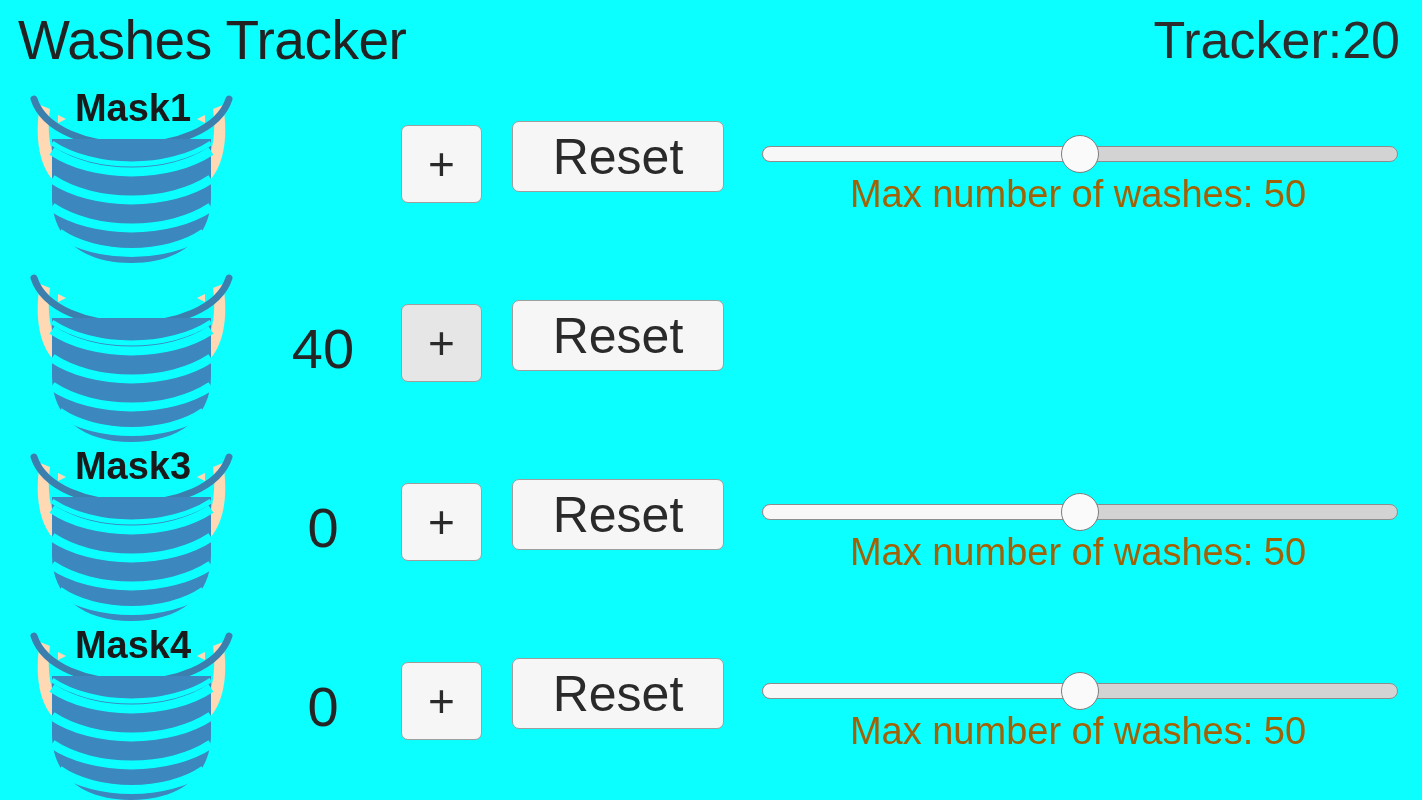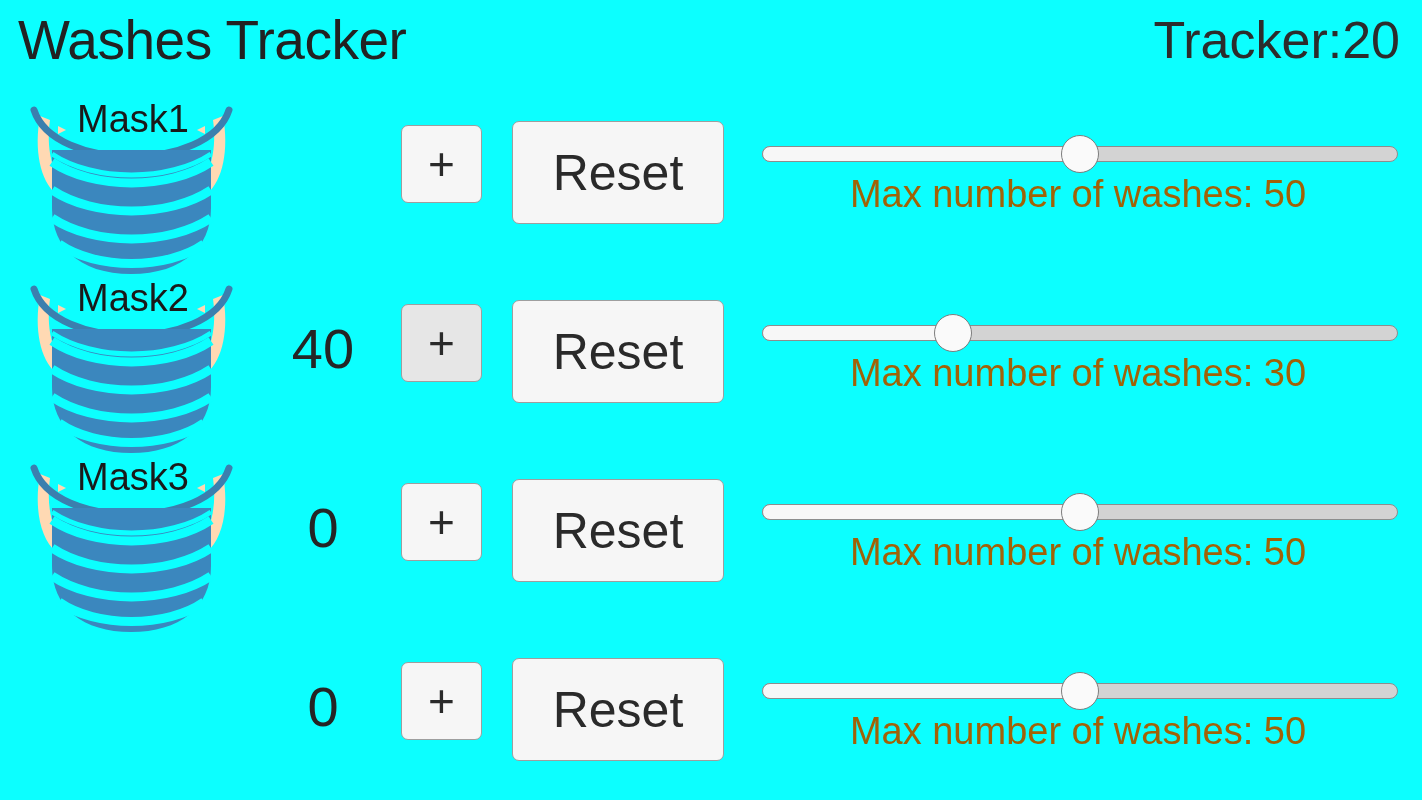--- a/index.html
+++ b/index.html
@@ -56,23 +56,24 @@
   .row {
     position: relative;
     height: 179px;
     width: 1422px;
   }
 
   
   .mask-cell {
     position: absolute;
     left: 8px;
-    top: 16px;
+    top: 5px;
     width: 250px;
     height: 179px;
+    font-weight: bold;
   }
   .mask-svg {
     position: absolute;
     left: 6px;
     top: 2px;
     width: 235px;
     height: 178px;
     display: block;
   }
   .mask-label {
@@ -125,21 +126,21 @@
     font-size: 46px;
     line-height: 1;
   }
   .btn-plus.pressed {
     background: #e6e6e6;
   }
   .btn-reset {
     left: 512px;
     top: 41px;
     width: 212px;
-    height: 103px;
+    height: 71px;
     font-size: 50px;
     line-height: 1;
     text-align: right;
   }
 
   
   .slider-cell {
     position: absolute;
     left: 760px;
     top: 0;
@@ -262,36 +263,27 @@
 
         <path d="M38 52 L197 52 L197 110 C197 152 165 176 117 176 C69 176 38 152 38 110 Z" fill="#3b87be"></path>
 
         <path d="M38 64 C80 92 155 92 197 64" fill="none" stroke="#0cffff" stroke-width="9"></path>
         <path d="M38 92 C80 120 155 120 197 92" fill="none" stroke="#0cffff" stroke-width="9"></path>
         <path d="M38 120 C80 148 155 148 197 120" fill="none" stroke="#0cffff" stroke-width="9"></path>
         <path d="M45 146 C82 172 153 172 190 146" fill="none" stroke="#0cffff" stroke-width="9"></path>
 
         <path d="M38 56 C80 84 155 84 197 56" fill="none" stroke="#0cffff" stroke-width="5"></path>
       </svg>
-      <div class="mask-label">Mask2</div>
     </div>
 
     <div class="count">40</div>
 
     <button class="btn btn-plus pressed">+</button>
     <button class="btn btn-reset">Reset</button>
 
-    <div class="slider-cell">
-      <div class="slider">
-        <div class="track"></div>
-        <div class="track-fill" style="width: 191px;"></div>
-        <div class="thumb" style="left: 191px;"></div>
-      </div>
-      <div class="slider-caption">Max number of washes: 30</div>
-    </div>
 
   </div>
 
   <div class="row">
 
     <div class="mask-cell">
       <svg class="mask-svg" viewBox="0 0 235 178" aria-hidden="true">
 
         <path d="M26 18 C20 52 26 82 42 96 L50 88 C38 74 32 50 36 22 Z" fill="#ffd9b3"></path>
         <path d="M209 18 C215 52 209 82 193 96 L185 88 C197 74 203 50 199 22 Z" fill="#ffd9b3"></path>
@@ -324,20 +316,42 @@
         <div class="track-fill" style="width: 318px;"></div>
         <div class="thumb" style="left: 318px;"></div>
       </div>
       <div class="slider-caption">Max number of washes: 50</div>
     </div>
 
   </div>
 
   <div class="row">
 
+    <div class="mask-cell">
+      <svg class="mask-svg" viewBox="0 0 235 178" aria-hidden="true">
+
+        <path d="M26 18 C20 52 26 82 42 96 L50 88 C38 74 32 50 36 22 Z" fill="#ffd9b3"></path>
+        <path d="M209 18 C215 52 209 82 193 96 L185 88 C197 74 203 50 199 22 Z" fill="#ffd9b3"></path>
+
+        <path d="M44 28 l8 4 -8 4 z" fill="#ffd9b3"></path>
+        <path d="M191 28 l-8 4 8 4 z" fill="#ffd9b3"></path>
+
+        <path d="M20 12 C40 74 195 74 215 12" fill="none" stroke="#3b7fae" stroke-width="7" stroke-linecap="round"></path>
+
+        <path d="M38 52 L197 52 L197 110 C197 152 165 176 117 176 C69 176 38 152 38 110 Z" fill="#3b87be"></path>
+
+        <path d="M38 64 C80 92 155 92 197 64" fill="none" stroke="#0cffff" stroke-width="9"></path>
+        <path d="M38 92 C80 120 155 120 197 92" fill="none" stroke="#0cffff" stroke-width="9"></path>
+        <path d="M38 120 C80 148 155 148 197 120" fill="none" stroke="#0cffff" stroke-width="9"></path>
+        <path d="M45 146 C82 172 153 172 190 146" fill="none" stroke="#0cffff" stroke-width="9"></path>
+
+        <path d="M38 56 C80 84 155 84 197 56" fill="none" stroke="#0cffff" stroke-width="5"></path>
+      </svg>
+      <div class="mask-label">Mask4</div>
+    </div>
 
     <div class="count">0</div>
 
     <button class="btn btn-plus">+</button>
     <button class="btn btn-reset">Reset</button>
 
     <div class="slider-cell">
       <div class="slider">
         <div class="track"></div>
         <div class="track-fill" style="width: 318px;"></div>

